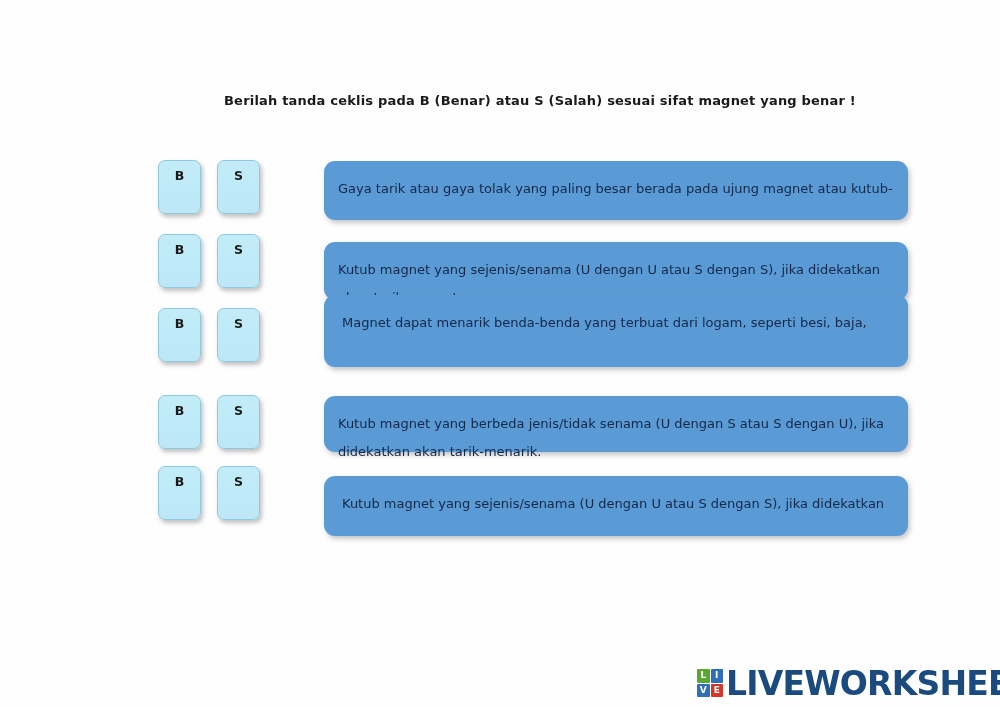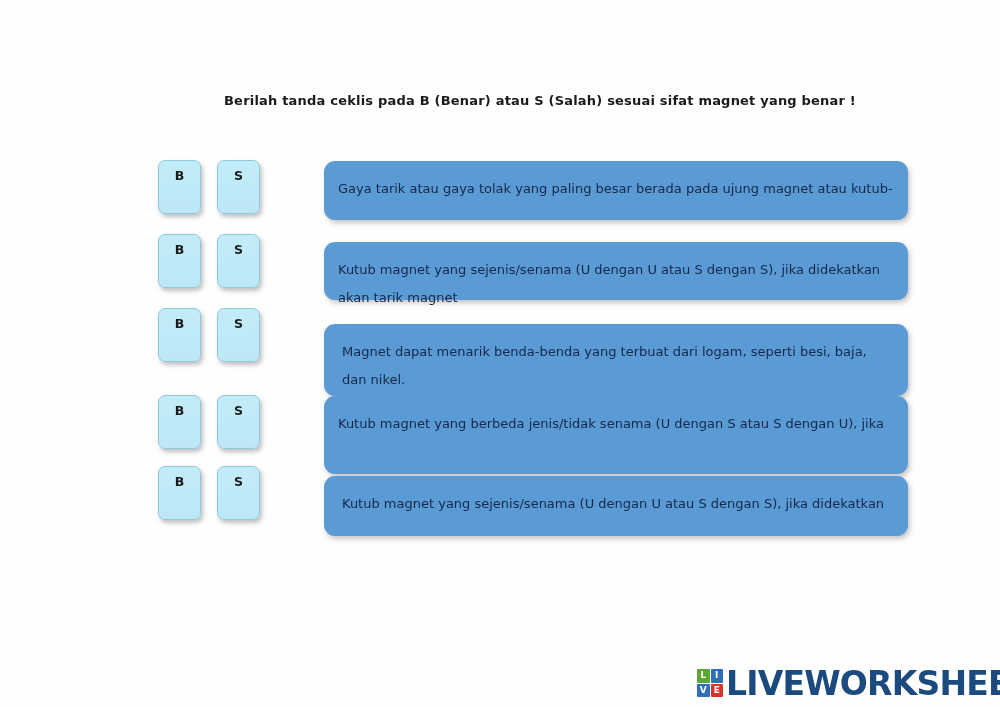--- a/index.html
+++ b/index.html
@@ -168,35 +168,35 @@
     </div>
   </div>
 
   <div class="row" style="top:0">
     <div class="opt-box opt-b" style="top:308px">
       <span class="glyph">B</span>
     </div>
     <div class="opt-box opt-s" style="top:308px">
       <span class="glyph">S</span>
     </div>
-    <div class="stmt indent" style="top:324px;height:72px">
+    <div class="stmt indent" style="top:295px;height:72px">
       <span class="line">Magnet dapat menarik benda-benda yang terbuat dari logam, seperti besi, baja,</span>
-      <span class="line">dan nikel.</span>
     </div>
   </div>
 
   <div class="row" style="top:0">
     <div class="opt-box opt-b" style="top:395px">
       <span class="glyph">B</span>
     </div>
     <div class="opt-box opt-s" style="top:395px">
       <span class="glyph">S</span>
     </div>
-    <div class="stmt" style="top:396px;height:78px">
+    <div class="stmt" style="top:396px;height:56px">
       <span class="line">Kutub magnet yang berbeda jenis/tidak senama (U dengan S atau S dengan U), jika</span>
+      <span class="line">didekatkan akan tarik-menarik.</span>
     </div>
   </div>
 
   <div class="row" style="top:0">
     <div class="opt-box opt-b" style="top:466px">
       <span class="glyph">B</span>
     </div>
     <div class="opt-box opt-s" style="top:466px">
       <span class="glyph">S</span>
     </div>

